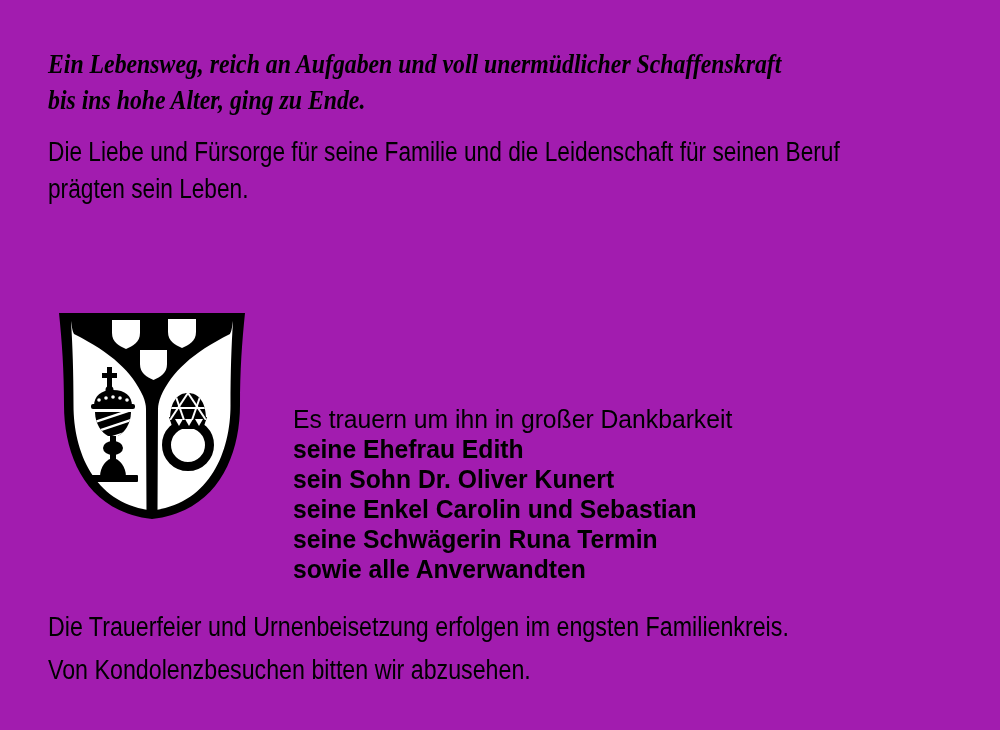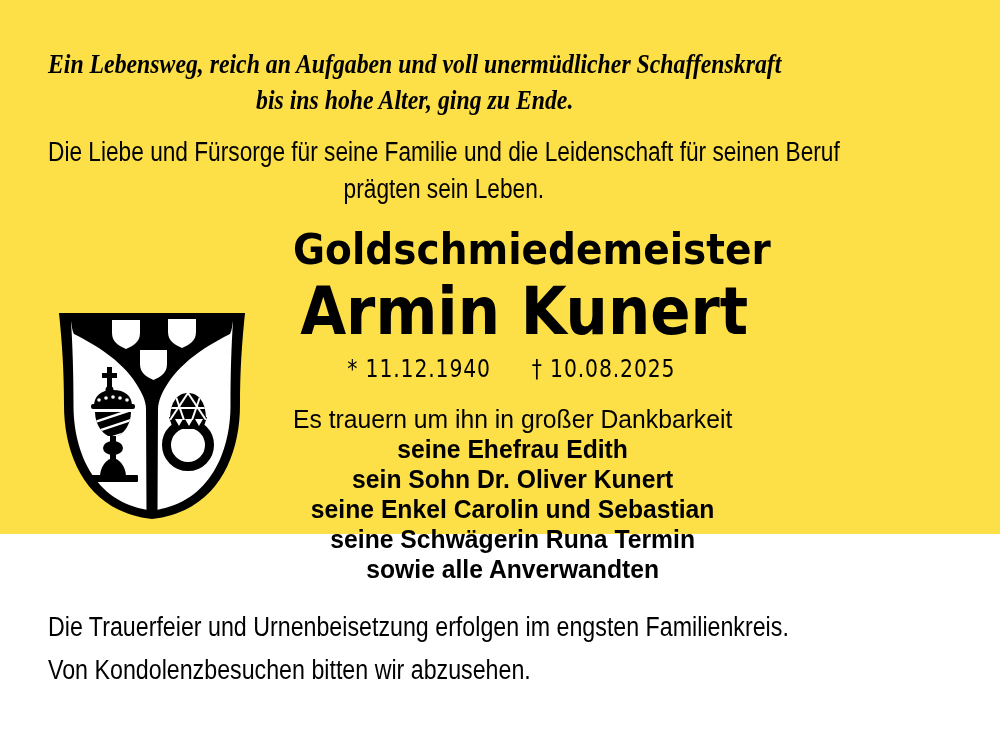--- a/index.html
+++ b/index.html
@@ -5,23 +5,22 @@
   * { margin: 0; padding: 0; box-sizing: border-box; }
   html, body {
     width: 1000px; height: 730px;
     background: #ffffff;
     font-family: "Liberation Sans", sans-serif;
     color: #000000;
     overflow: hidden;
   }
   .page {
     position: relative;
-    width: 1000px; height: 534px;
-    background: #fde047;
-    text-align: center;
+    width: 1000px; height: 730px;
+    background: #a21caf;
   }
   .abs { position: absolute; }
 
   
   .quote {
     left: 48px; top: 46px;
     font-family: "Liberation Serif", serif;
     font-style: italic;
     font-weight: bold;
     font-size: 27px;
@@ -175,27 +174,20 @@
         <line x1="143" y1="87" x2="135" y2="110"></line>
       </g>
       <g fill="#fff">
         <path d="M118,109 L126,109 L122,116 Z"></path>
         <path d="M128,109 L136,109 L132,116 Z"></path>
         <path d="M138,109 L146,109 L142,116 Z"></path>
       </g>
     </g>
   </svg>
 
-  <div class="abs headline">
-    <div class="profession">Goldschmiedemeister</div>
-    <div class="name">Armin Kunert</div>
-    <div class="dates">
-      <span class="birth"><span>*</span> <span>11.12.1940</span></span><span class="death"><span>†</span> <span>10.08.2025</span></span>
-    </div>
-  </div>
 
   <div class="abs mourners">
     <div>Es trauern um ihn in großer Dankbarkeit</div>
     <div class="bold">seine Ehefrau Edith</div>
     <div class="bold">sein Sohn Dr. Oliver Kunert</div>
     <div class="bold">seine Enkel Carolin und Sebastian</div>
     <div class="bold">seine Schwägerin Runa Termin</div>
     <div class="bold">sowie alle Anverwandten</div>
   </div>
 

